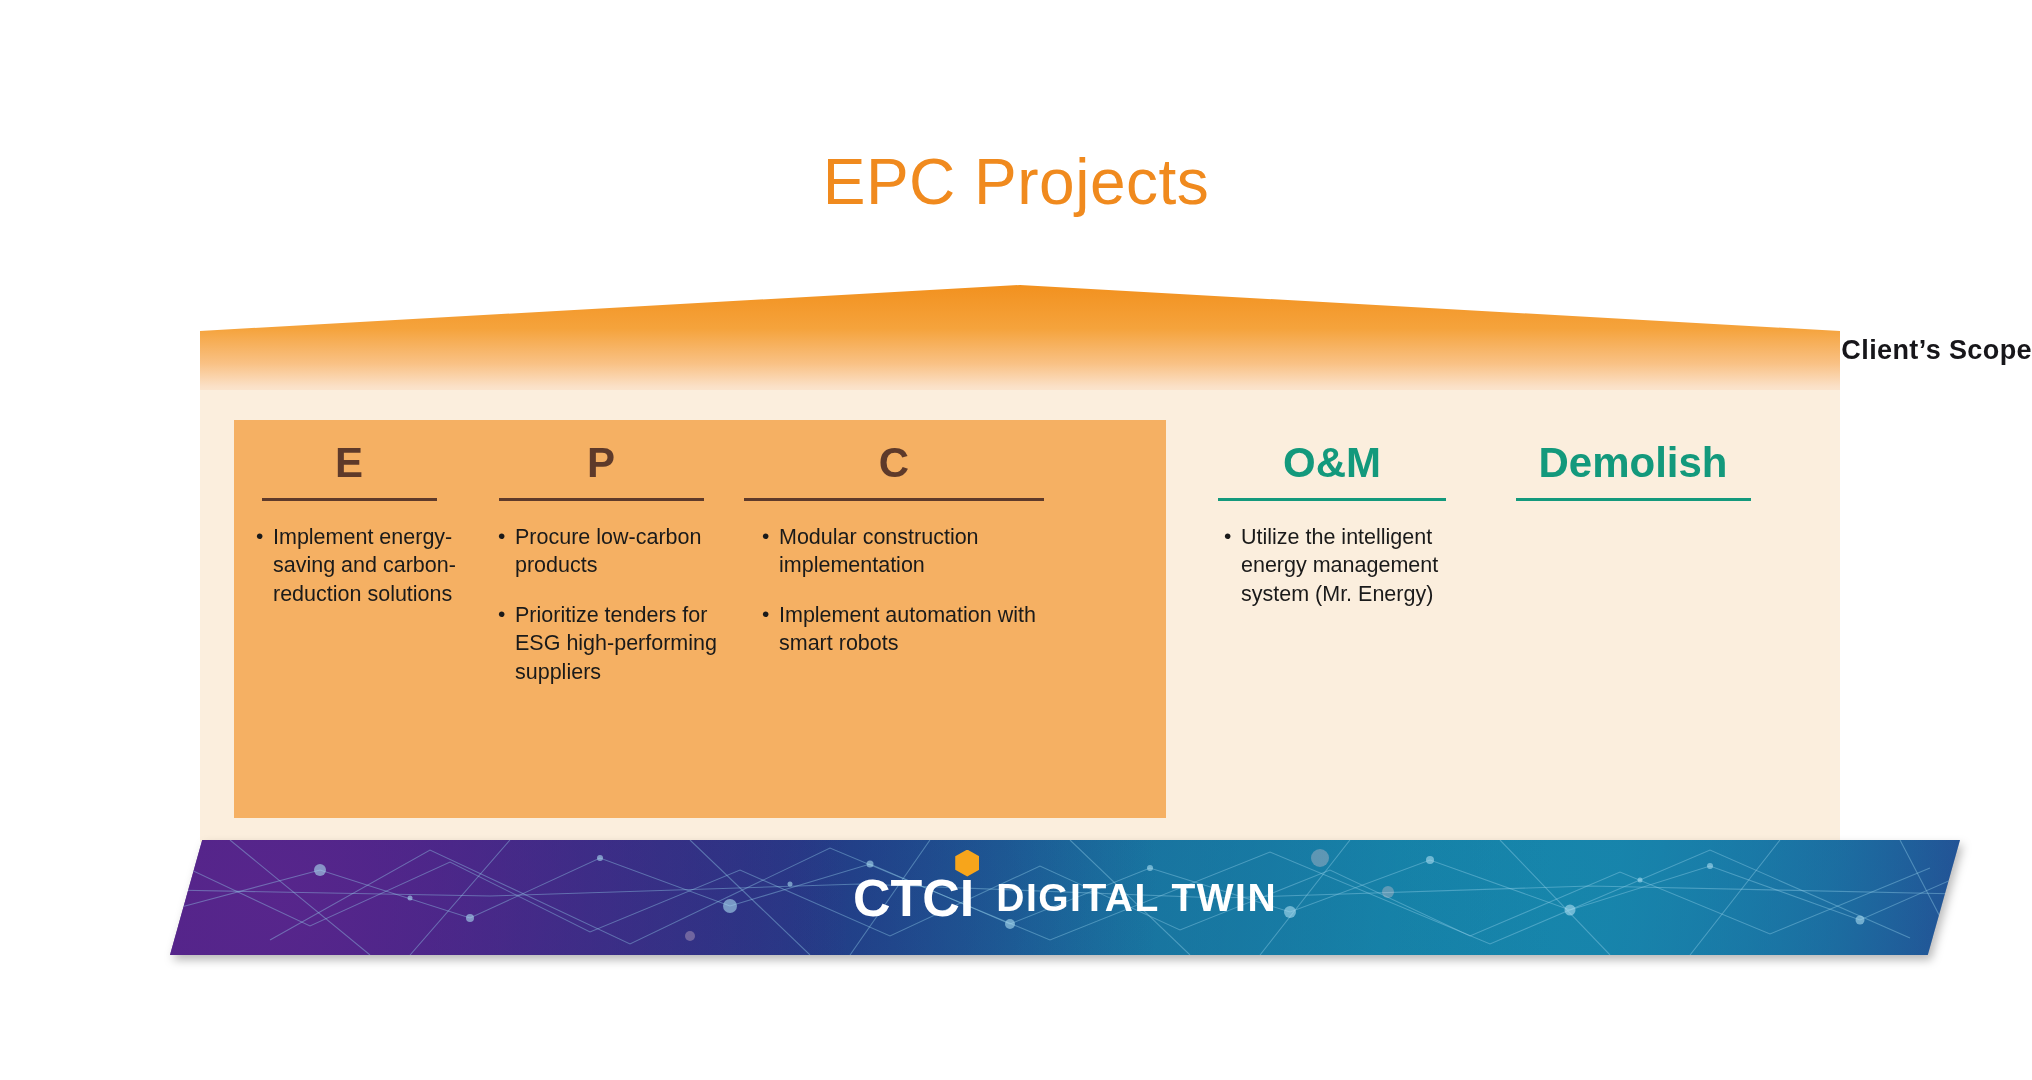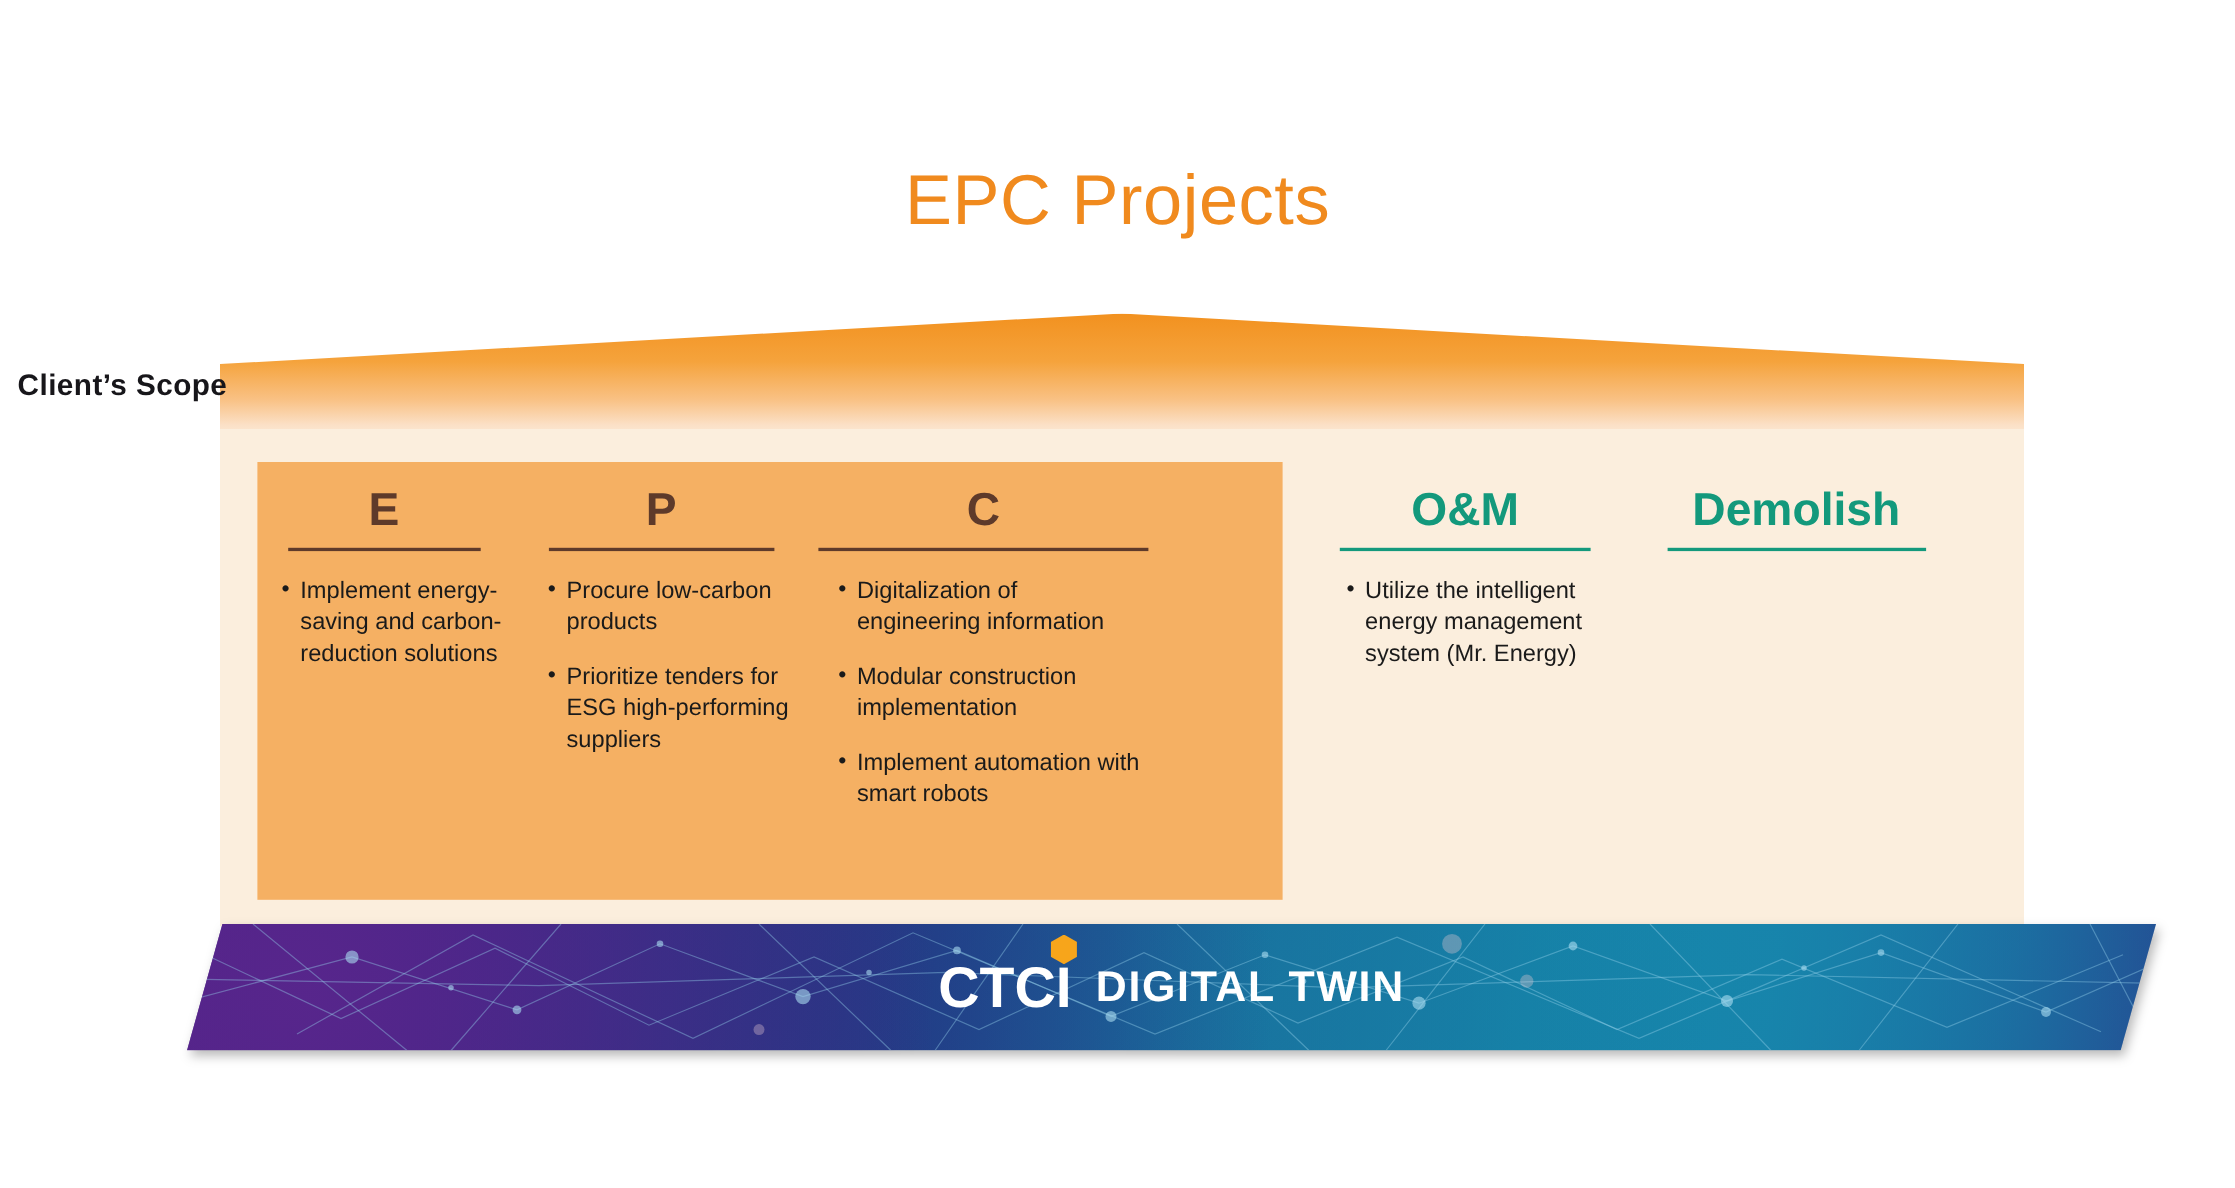--- a/index.html
+++ b/index.html
@@ -33,26 +33,25 @@
     pointer-events:none;
   }
   #roof .tri{
     position:absolute; inset:0;
     background:linear-gradient(180deg,#F2911F 0%,#F5A33C 38%,#F9C184 68%,#FBE0C6 88%,#FBEEDD 100%);
     clip-path:polygon(50% 0%, 100% 40%, 100% 100%, 0% 100%, 0% 40%);
   }
   #scope-label{
     position:absolute;
     left:0;right:0;top:335px;
-    text-align:left;
+    text-align:right;
     font-size:27px;
     font-weight:bold;
     color:#17161a;
     letter-spacing:0.4px;
-    padding-left:16px;
   }
 
   
   #base-panel{
     position:absolute;
     left:200px; top:390px;
     width:1640px; height:452px;
     background:#FBEEDD;
   }
 
@@ -201,21 +200,20 @@
       <ul class="bullets">
         <li>Procure low-carbon products</li>
         <li>Prioritize tenders for ESG high-performing suppliers</li>
       </ul>
     </div>
 
     <div class="col epc" id="col-c">
       <div class="col-head">C</div>
       <div class="col-rule"></div>
       <ul class="bullets">
-        <li>Digitalization of engineering information</li>
         <li>Modular construction implementation</li>
         <li>Implement automation with smart robots</li>
       </ul>
     </div>
 
   </div>
 
   <div class="post-cols">
 
     <div class="col post" id="col-om">

